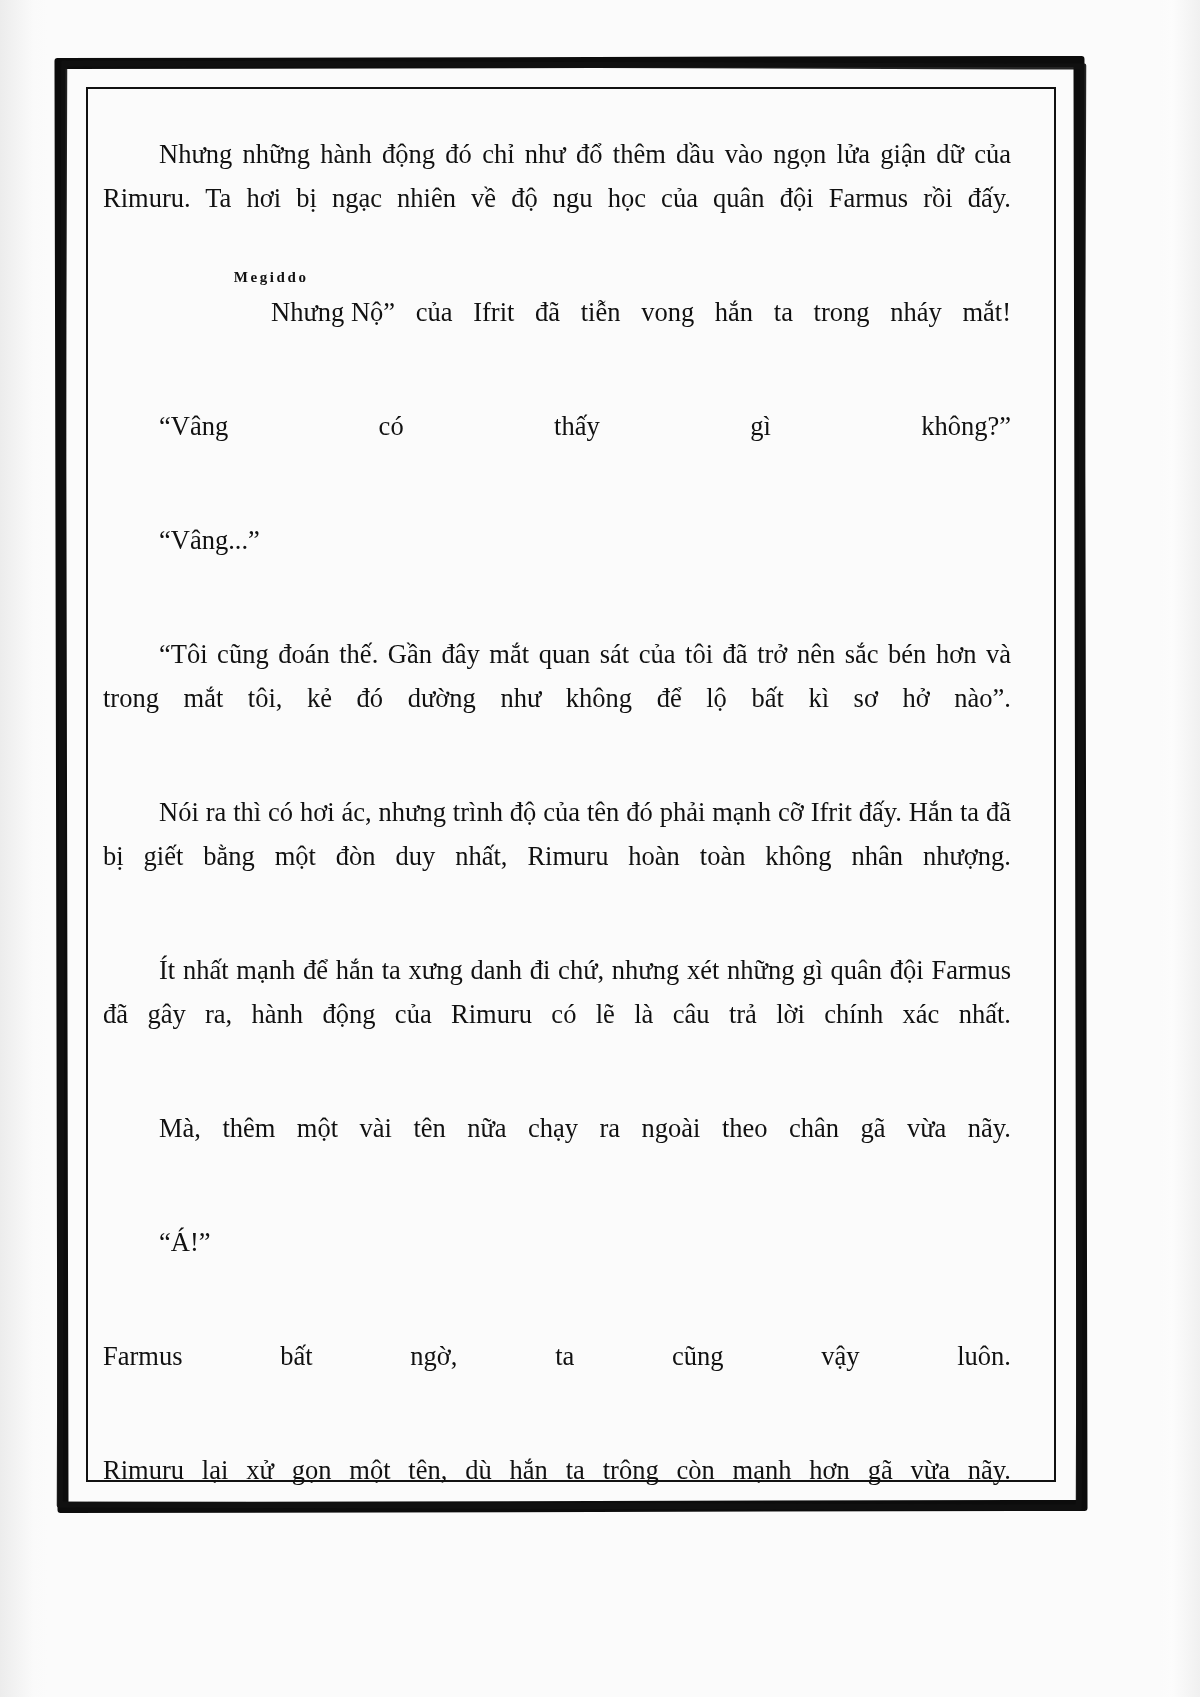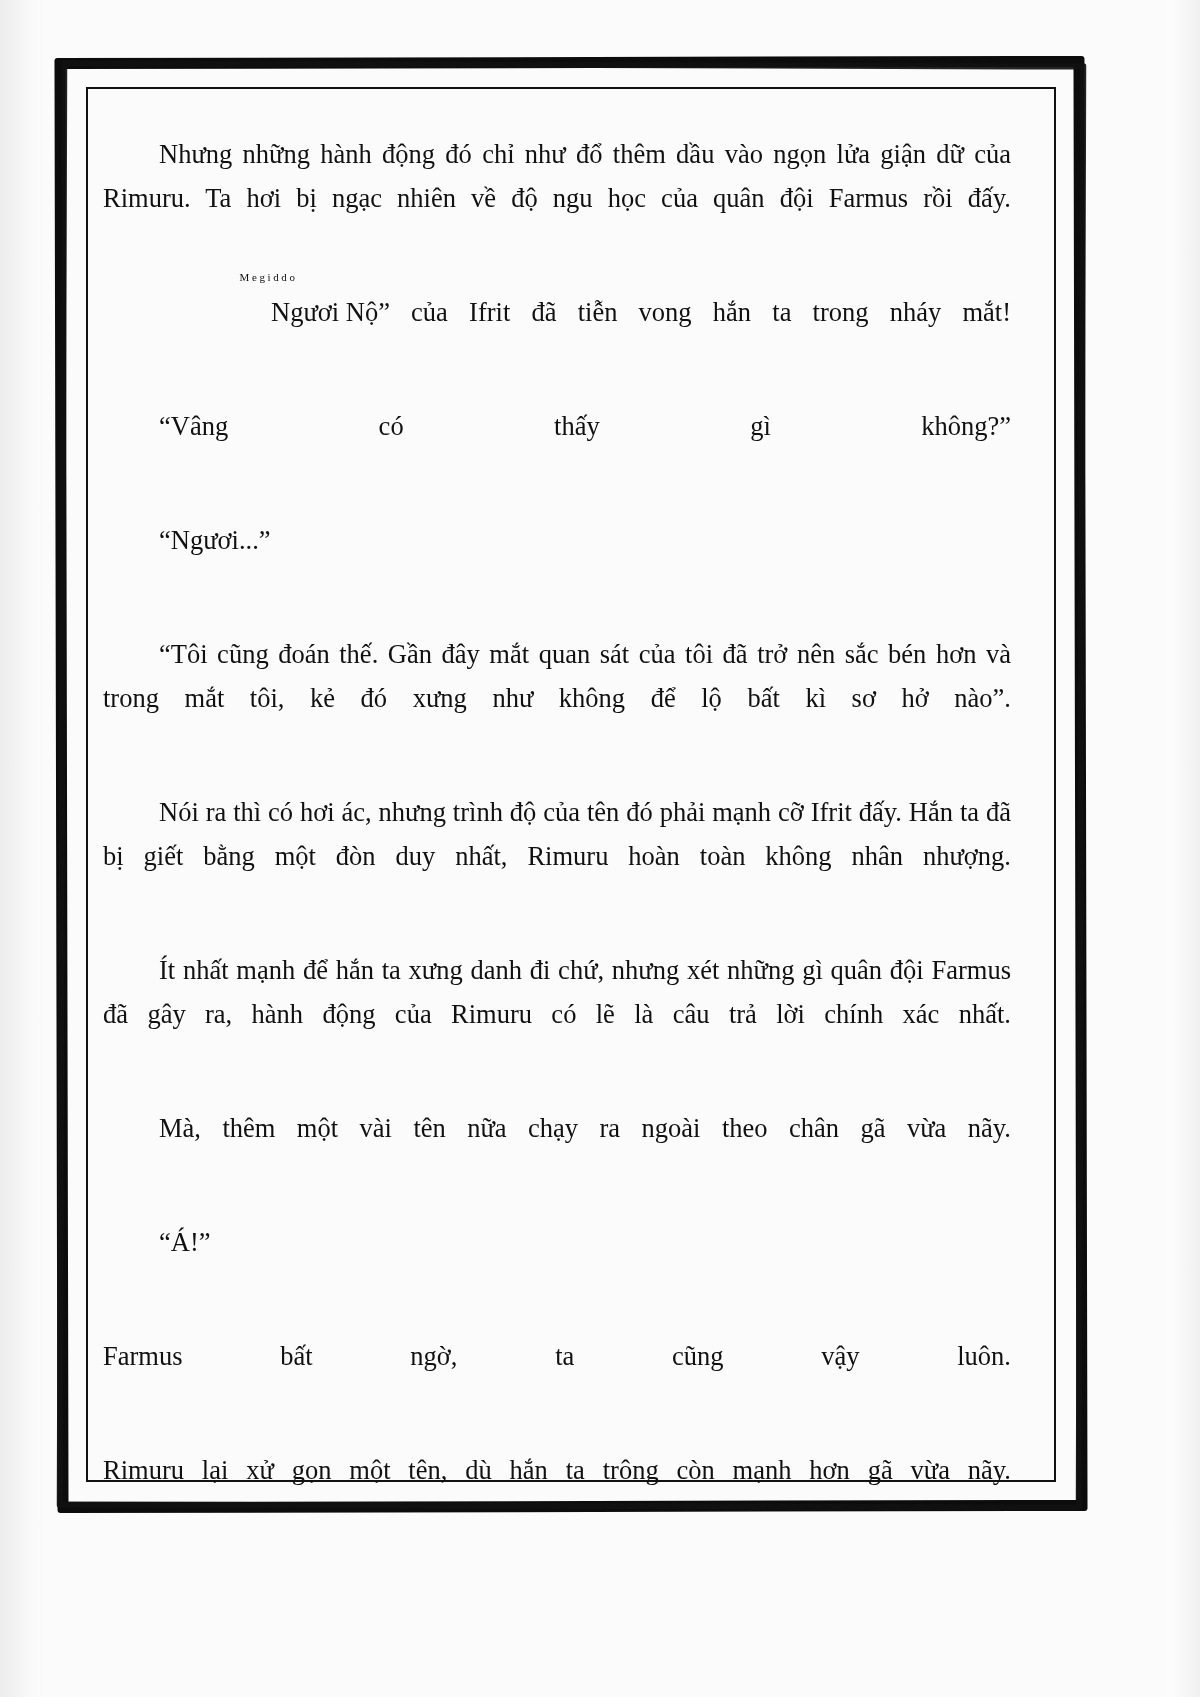--- a/index.html
+++ b/index.html
@@ -115,49 +115,49 @@
     vertical-align: baseline;
   }
   .ruby > .rb {
     display: inline-block;
   }
   .ruby > .rt {
     position: absolute;
     left: 50%;
     transform: translateX(-50%);
     top: -19px;
-    font-size: 11px;
+    font-size: 15px;
     line-height: 12px;
     letter-spacing: 2.6px;
     text-indent: 0;
     white-space: nowrap;
-    font-weight: 400;
+    font-weight: 700;
   }
 </style>
 </head>
 <body>
 
 <div id="page">
 
   <div class="frame-outer"></div>
   <div class="frame-outer-ink"></div>
   <div class="frame-inner"></div>
 
   <div class="content">
 
     <p class="para">Nhưng những hành động đó chỉ như đổ thêm dầu vào ngọn lửa giận dữ của Rimuru. Ta hơi bị ngạc nhiên về độ ngu học của quân đội Farmus rồi đấy.</p>
 
-    <p class="para"><span class="ruby"><span class="rt">Megiddo</span><span class="rb">Ngươi Nộ</span></span><span>” của Ifrit đã tiễn vong hắn ta trong nháy mắt!</span></p>
+    <p class="para"><span class="ruby"><span class="rt">Megiddo</span><span class="rb">Nhưng Nộ</span></span><span>” của Ifrit đã tiễn vong hắn ta trong nháy mắt!</span></p>
 
     <p class="para">“Vâng có thấy gì không?”</p>
 
-    <p class="para">“Ngươi...”</p>
+    <p class="para">“Vâng...”</p>
 
 
-    <p class="para">“Tôi cũng đoán thế. Gần đây mắt quan sát của tôi đã trở nên sắc bén hơn và trong mắt tôi, kẻ đó xưng như không để lộ bất kì sơ hở nào”.</p>
+    <p class="para">“Tôi cũng đoán thế. Gần đây mắt quan sát của tôi đã trở nên sắc bén hơn và trong mắt tôi, kẻ đó dường như không để lộ bất kì sơ hở nào”.</p>
 
     <p class="para">Nói ra thì có hơi ác, nhưng trình độ của tên đó phải mạnh cỡ Ifrit đấy. Hắn ta đã bị giết bằng một đòn duy nhất, Rimuru hoàn toàn không nhân nhượng.</p>
 
     <p class="para">Ít nhất mạnh để hắn ta xưng danh đi chứ, nhưng xét những gì quân đội Farmus đã gây ra, hành động của Rimuru có lẽ là câu trả lời chính xác nhất.</p>
 
     <p class="para">Mà, thêm một vài tên nữa chạy ra ngoài theo chân gã vừa nãy.</p>
 
     <p class="para">“Á!”</p>
 
     <p class="para noindent">Farmus bất ngờ, ta cũng vậy luôn.</p>

